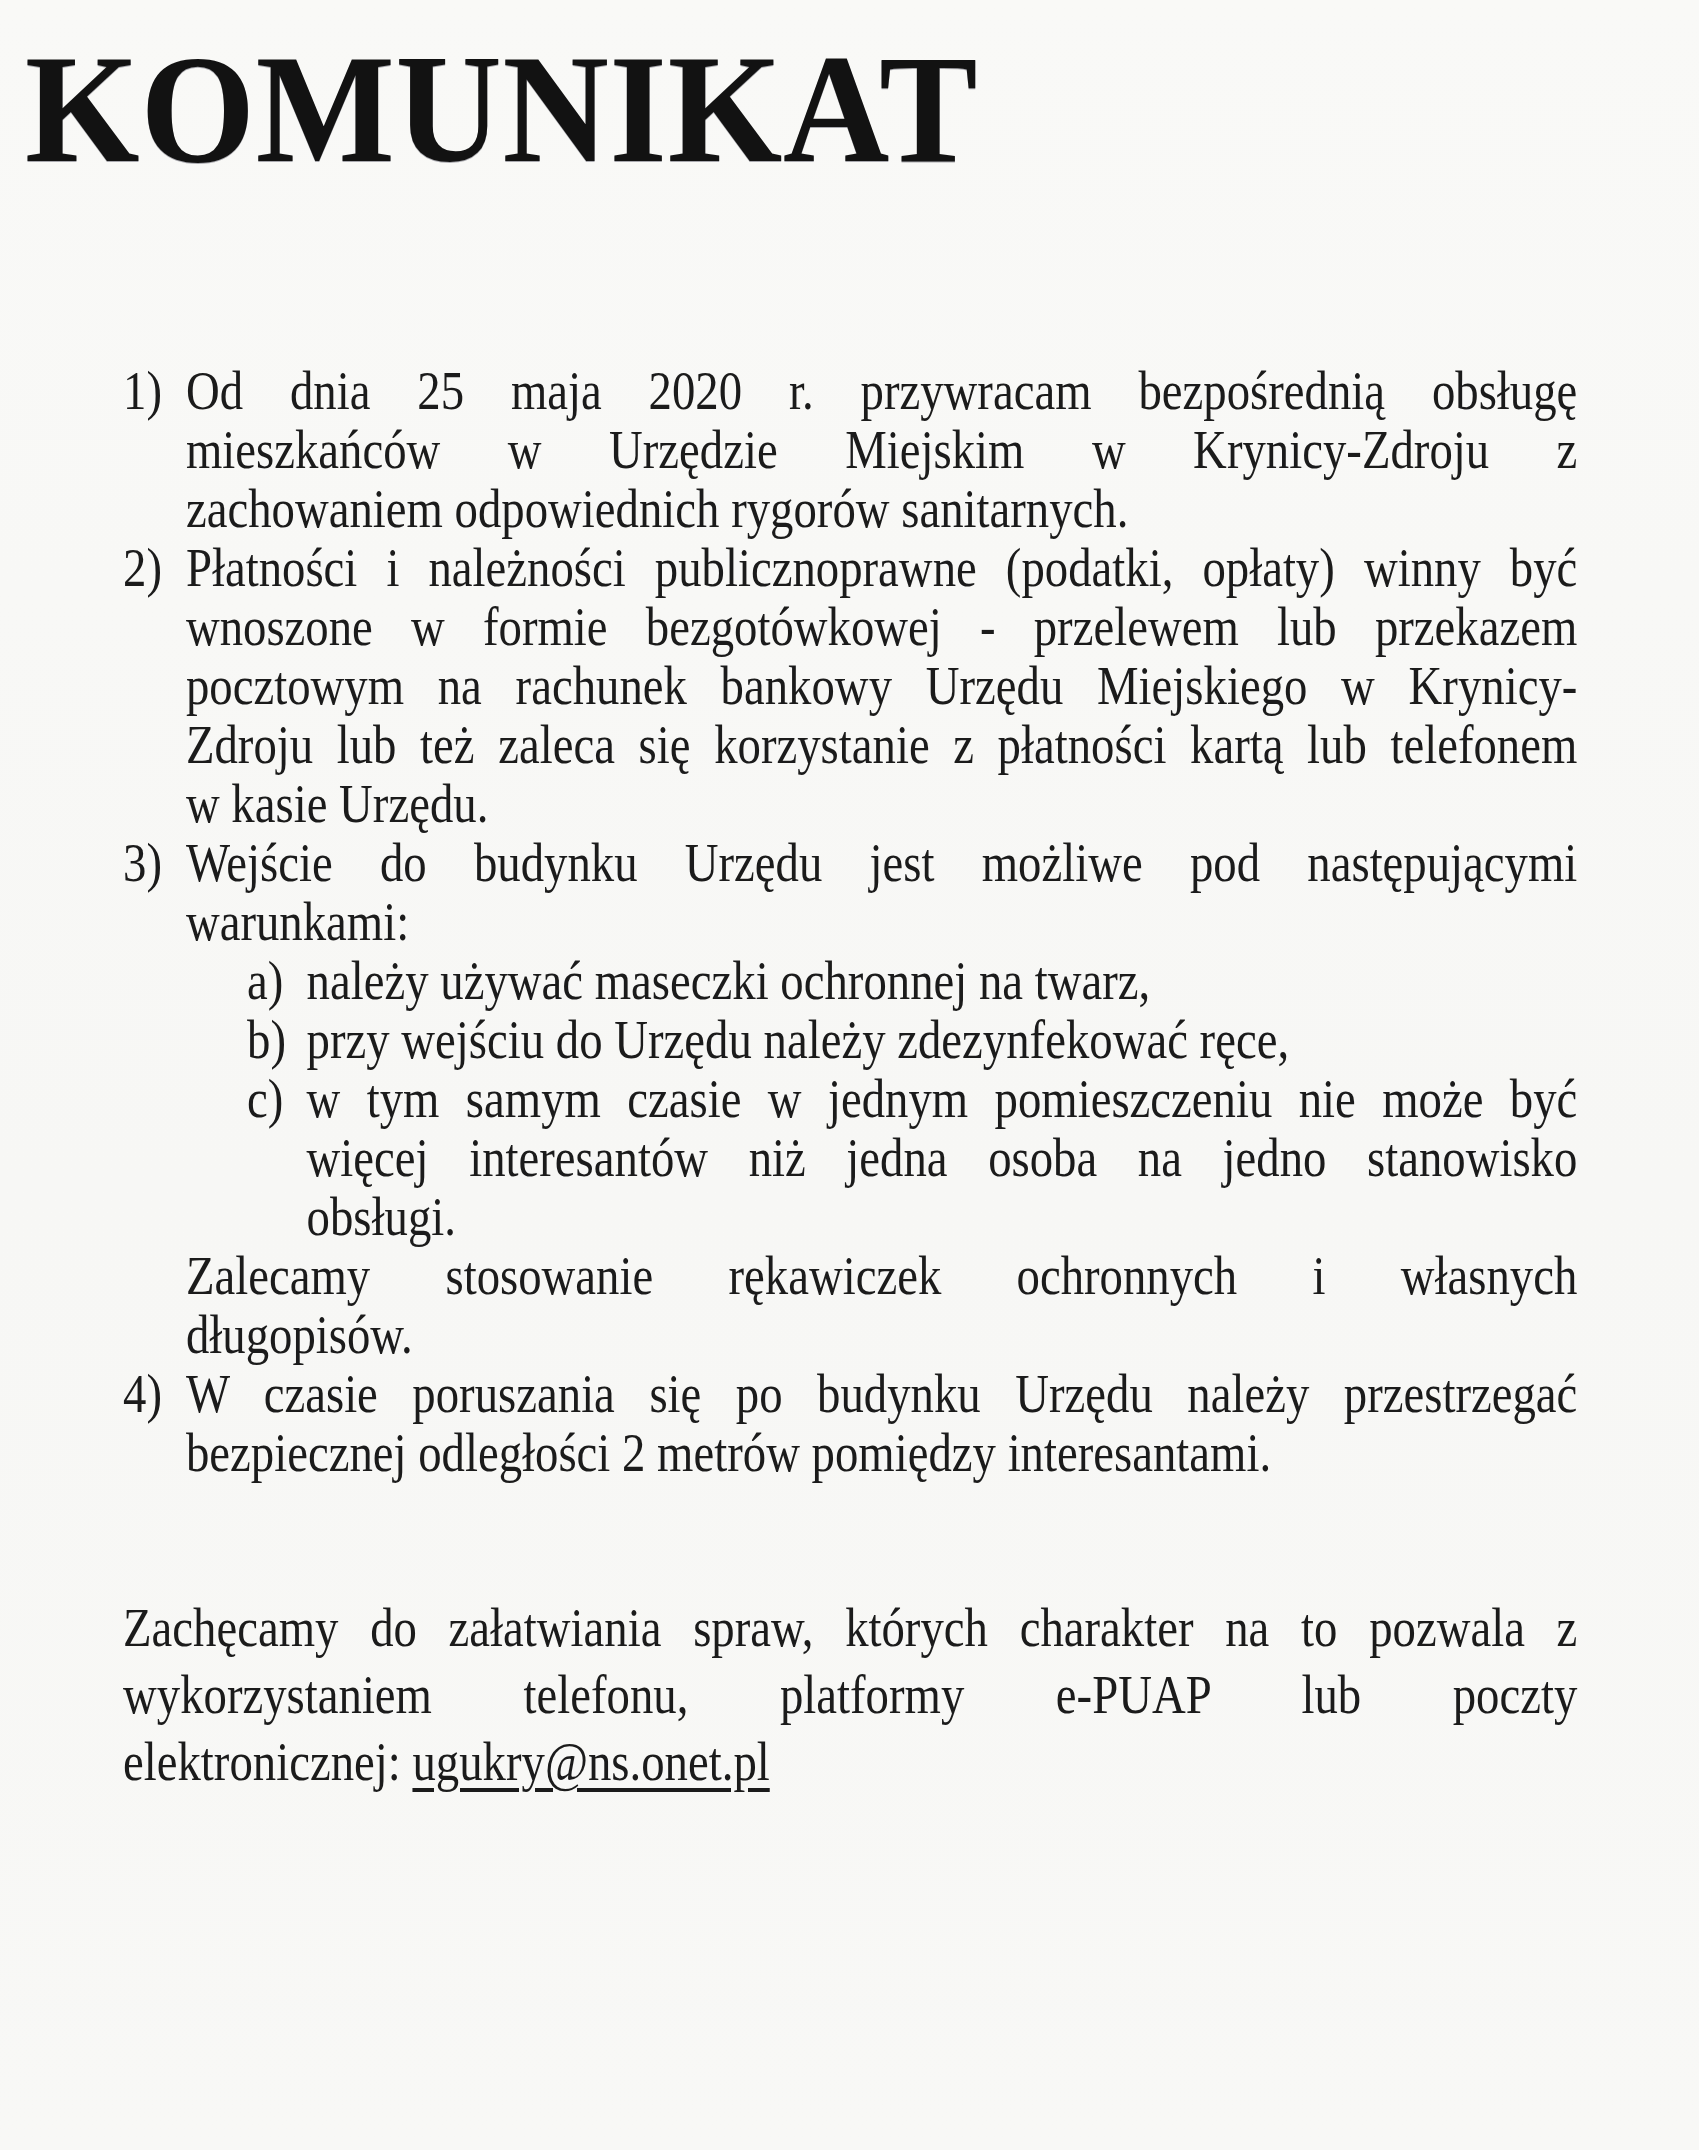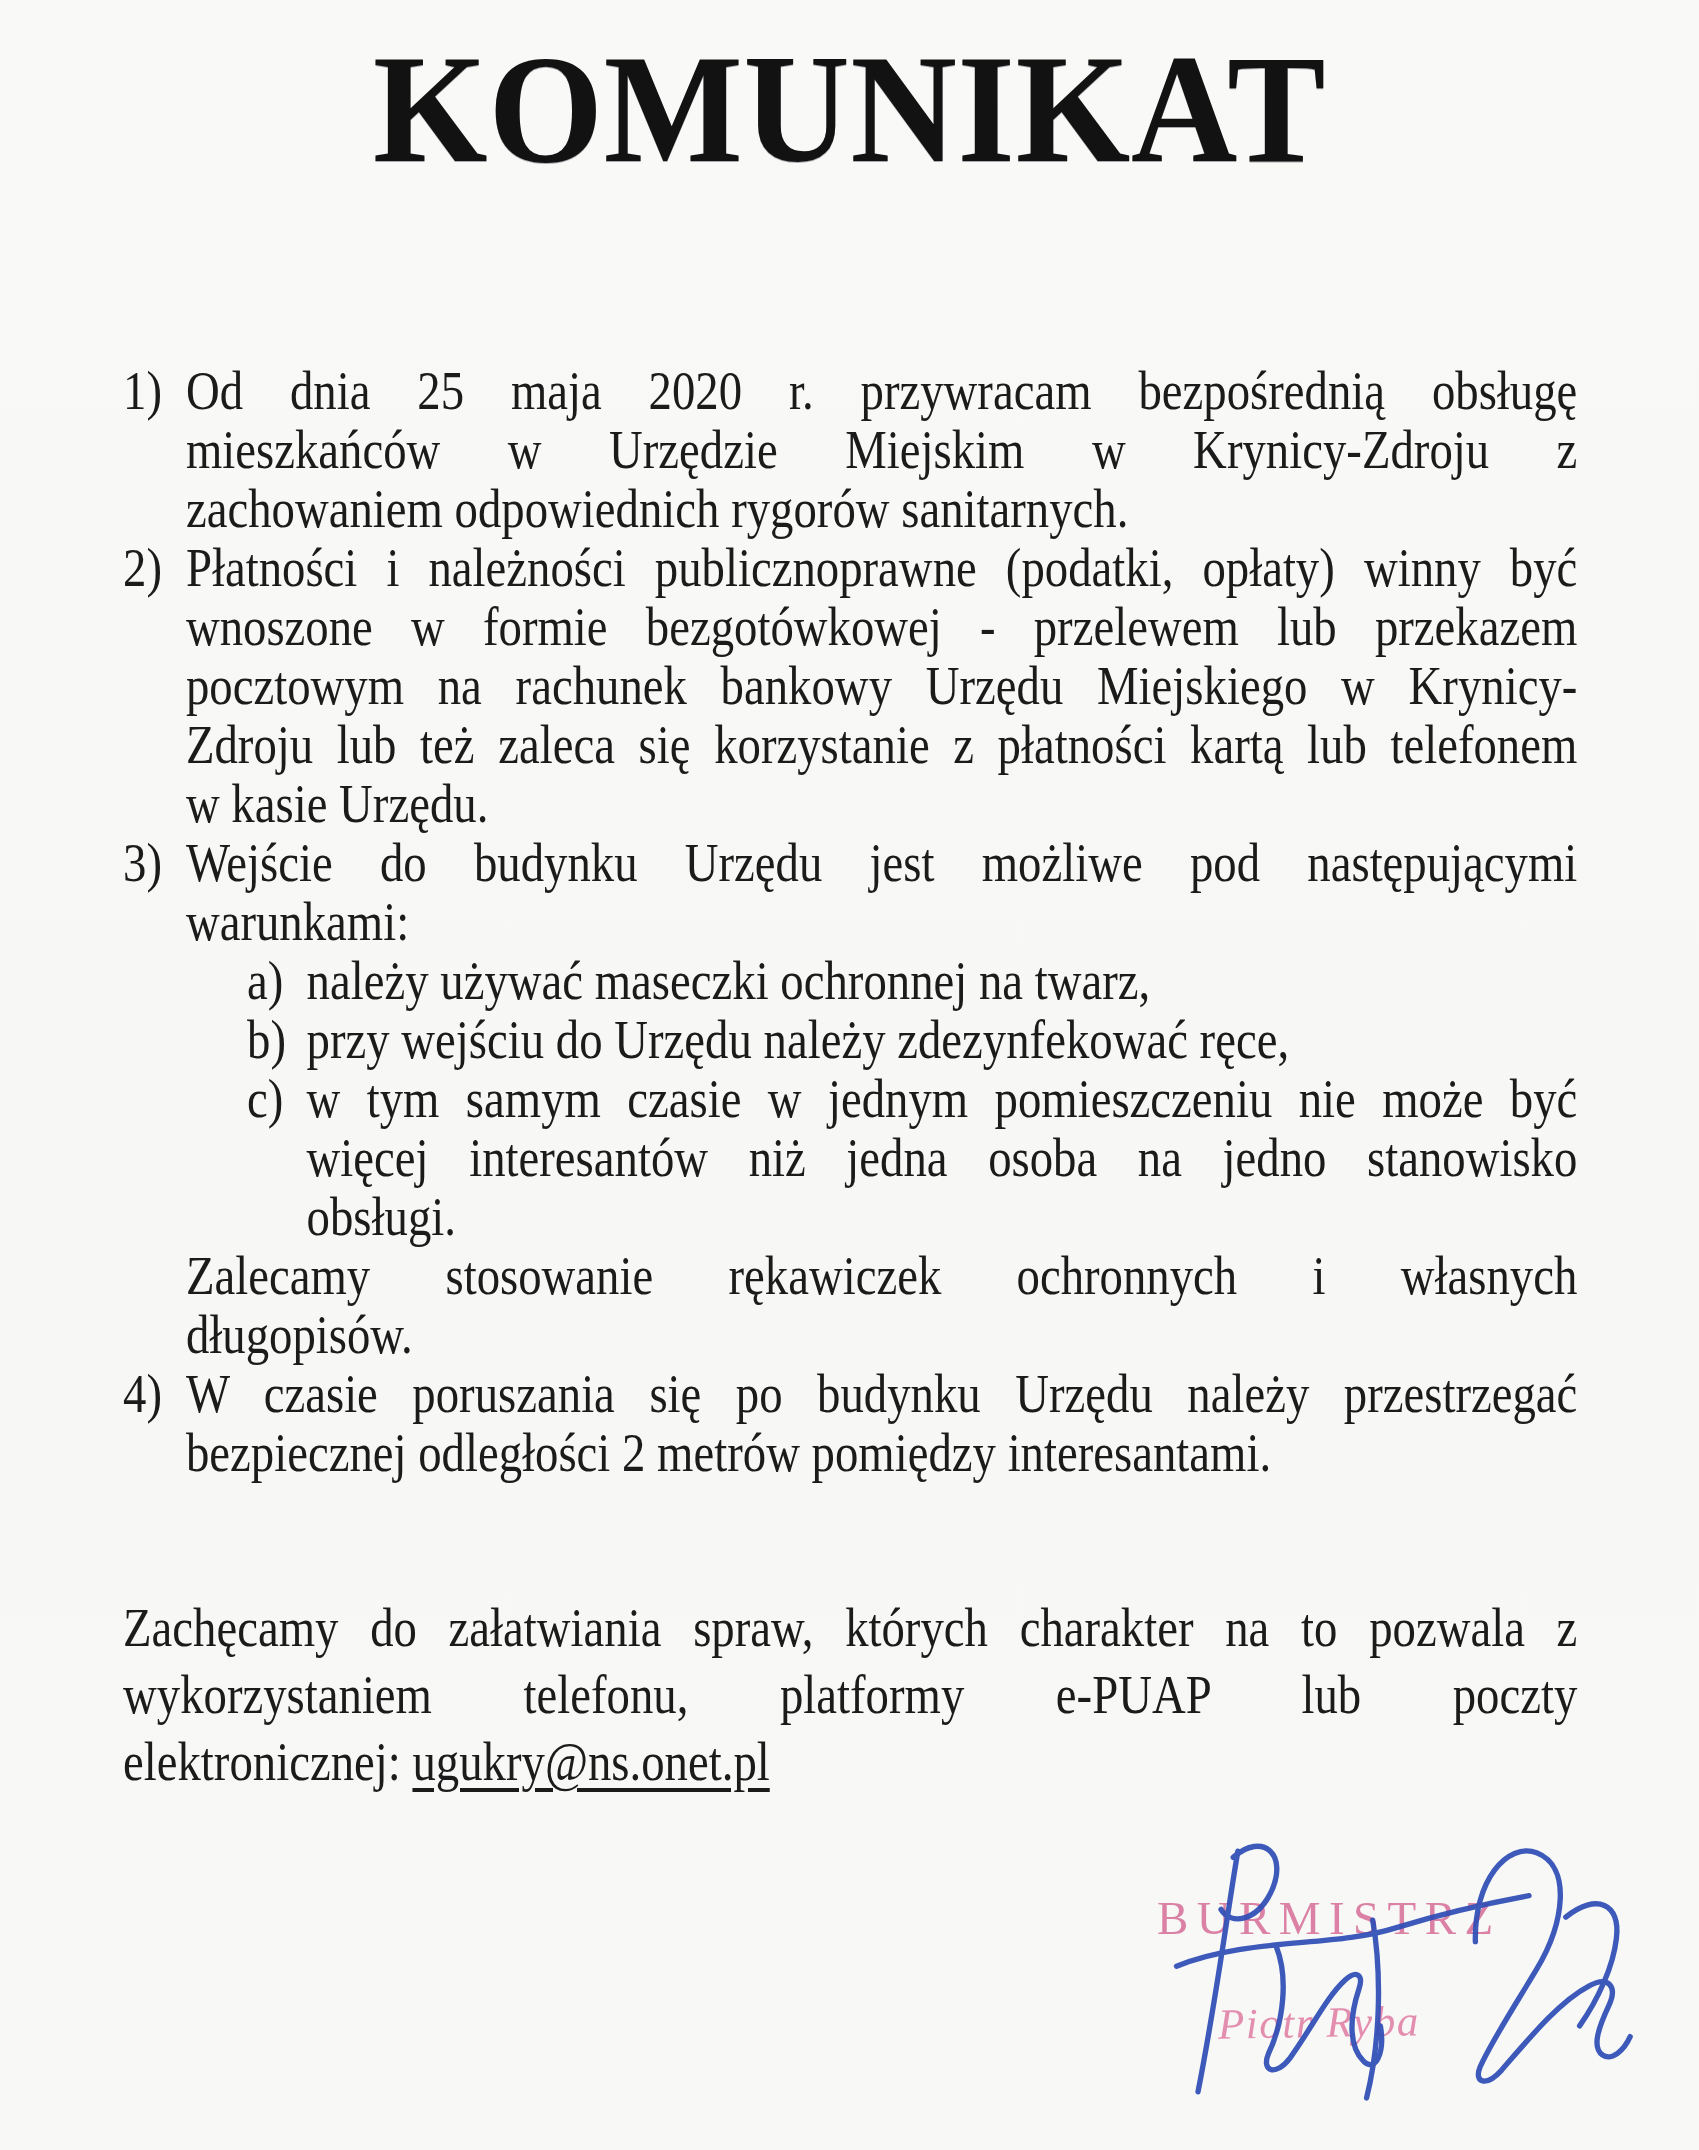--- a/index.html
+++ b/index.html
@@ -13,21 +13,20 @@
     width: 1700px; height: 2151px;
     background: linear-gradient(180deg, #f9f9f7 0%, #f7f7f5 55%, #f8f8f6 100%);
     font-family: "Liberation Serif", "DejaVu Serif", serif;
     color: #1b1b1b;
   }
   
   .title-wrap {
     position: absolute;
     top: 29px; left: 0;
     width: 1700px;
-    text-align: center;
   }
   .doc-title {
     display: inline-block;
     margin: 0;
     font-size: 155px;
     line-height: 161px;
     font-weight: bold;
     letter-spacing: 0.8px;
     color: #121212;
     transform: scaleX(0.95);
@@ -174,35 +173,15 @@
     <div class="closing">
       <div class="line j">Zachęcamy do załatwiania spraw, których charakter na to pozwala z</div>
       <div class="line j">wykorzystaniem telefonu, platformy e-PUAP lub poczty</div>
       <div class="line">
         <span>elektronicznej: </span><span class="email">ugukry@ns.onet.pl</span>
       </div>
     </div>
 
   </div>
 
-  <div class="signature">
-    <div class="stamp-title" style="color: rgb(214, 109, 151);">BURMISTRZ</div>
-    <div class="stamp-name" style="color: rgb(226, 131, 168);">Piotr Ryba</div>
-    <svg class="ink" viewBox="0 0 740 420" xmlns="http://www.w3.org/2000/svg" style="color: rgb(46, 77, 182);">
-
-      <path d="M 176,38 C 162,120 148,230 124,352"></path>
-
-      <path d="M 170,46 C 208,12 244,42 218,94 C 200,128 168,136 154,114"></path>
-
-      <path d="M 96,188 C 190,150 300,164 382,138 C 450,117 512,104 556,96"></path>
-
-      <path d="M 226,162 C 242,202 236,260 216,302 C 206,326 226,332 244,308 C 274,266 292,228 316,206 C 332,192 340,200 334,218 C 322,254 320,292 340,312 C 356,328 368,300 362,266"></path>
-
-      <path d="M 352,128 C 364,198 362,288 344,360"></path>
-
-      <path d="M 486,156 C 484,76 528,26 566,40 C 612,58 602,132 566,192 C 536,242 506,288 492,320 C 484,340 500,346 520,324 C 558,280 596,234 634,214 C 660,200 672,214 660,240 C 646,270 638,294 652,304 C 664,312 680,298 688,280"></path>
-
-      <path d="M 604,124 C 644,92 676,106 670,152 C 666,188 646,232 622,266"></path>
-    </svg>
-  </div>
 
 </div>
 
 
 </body></html>

